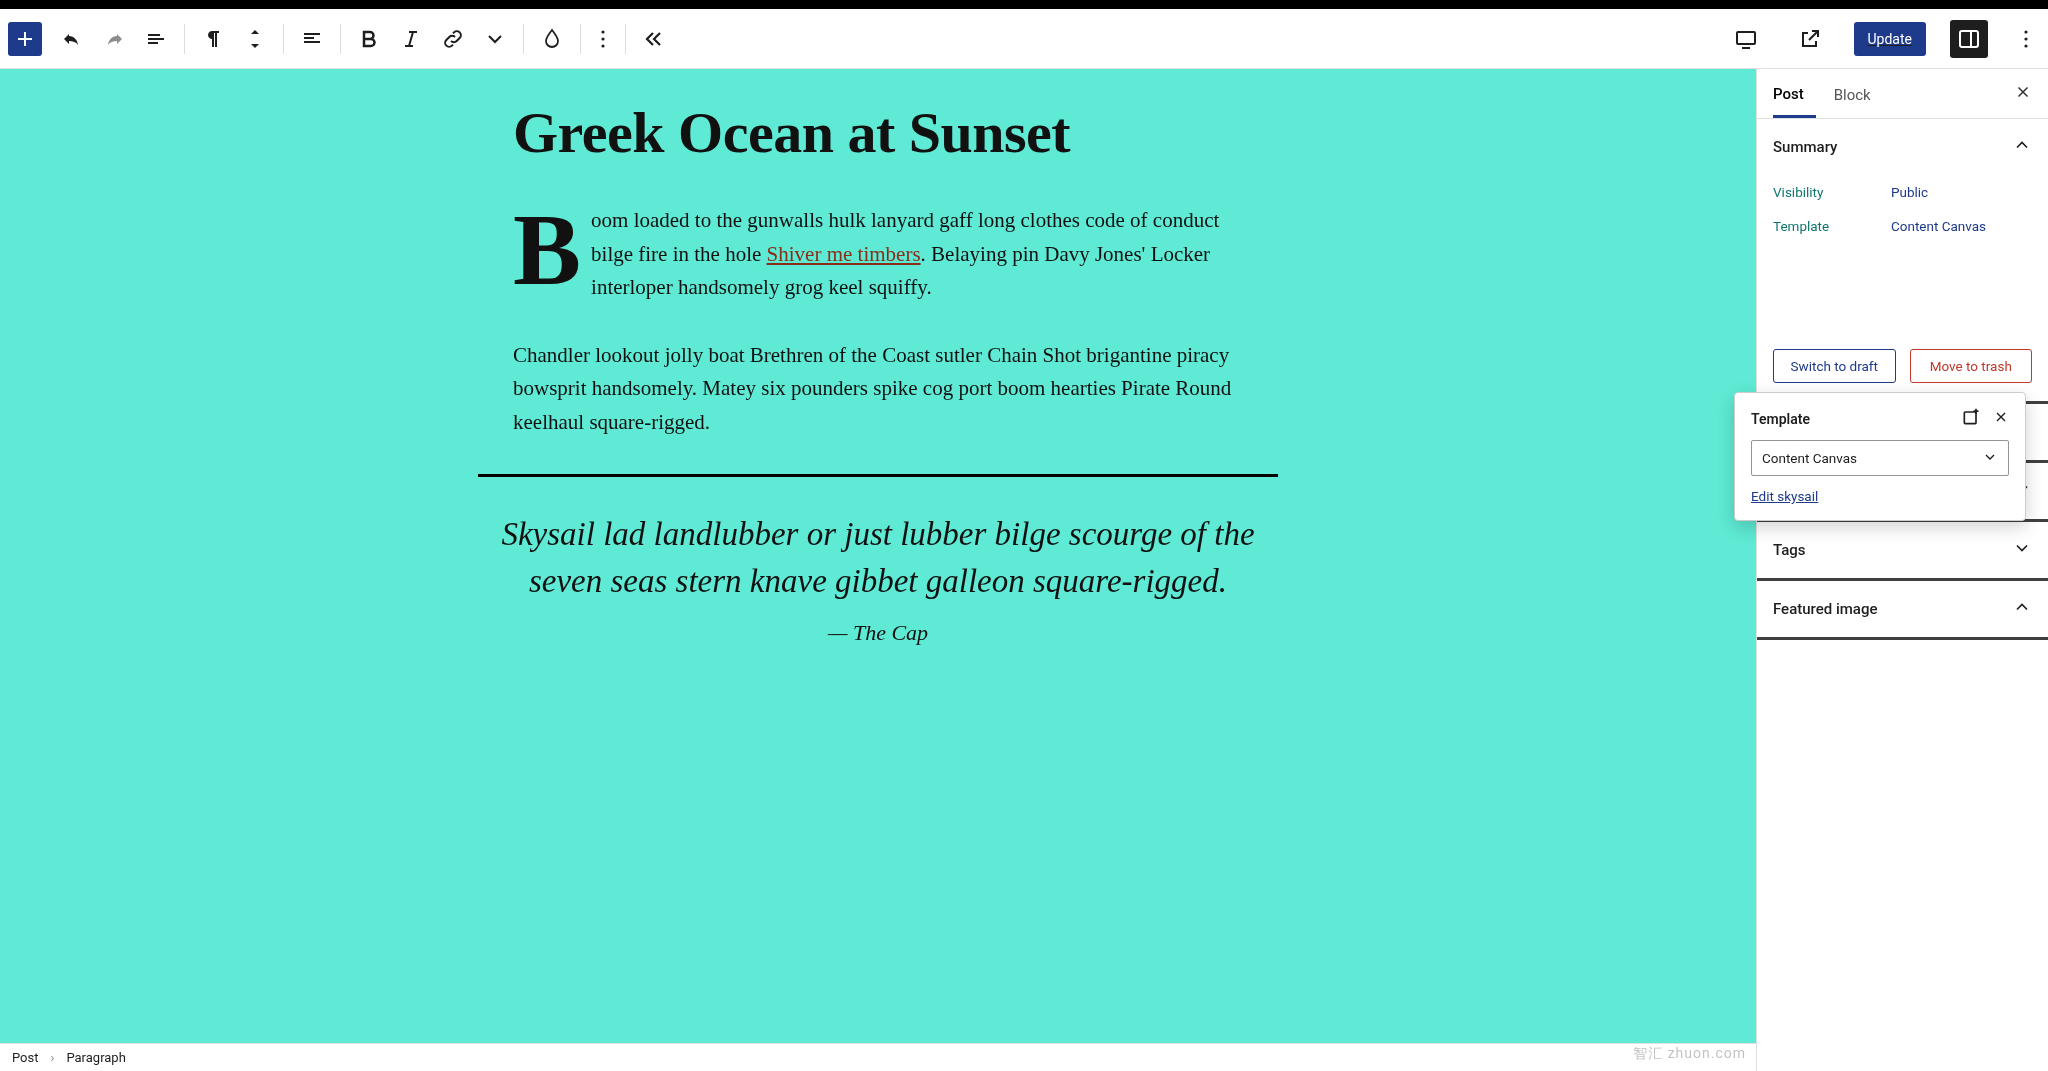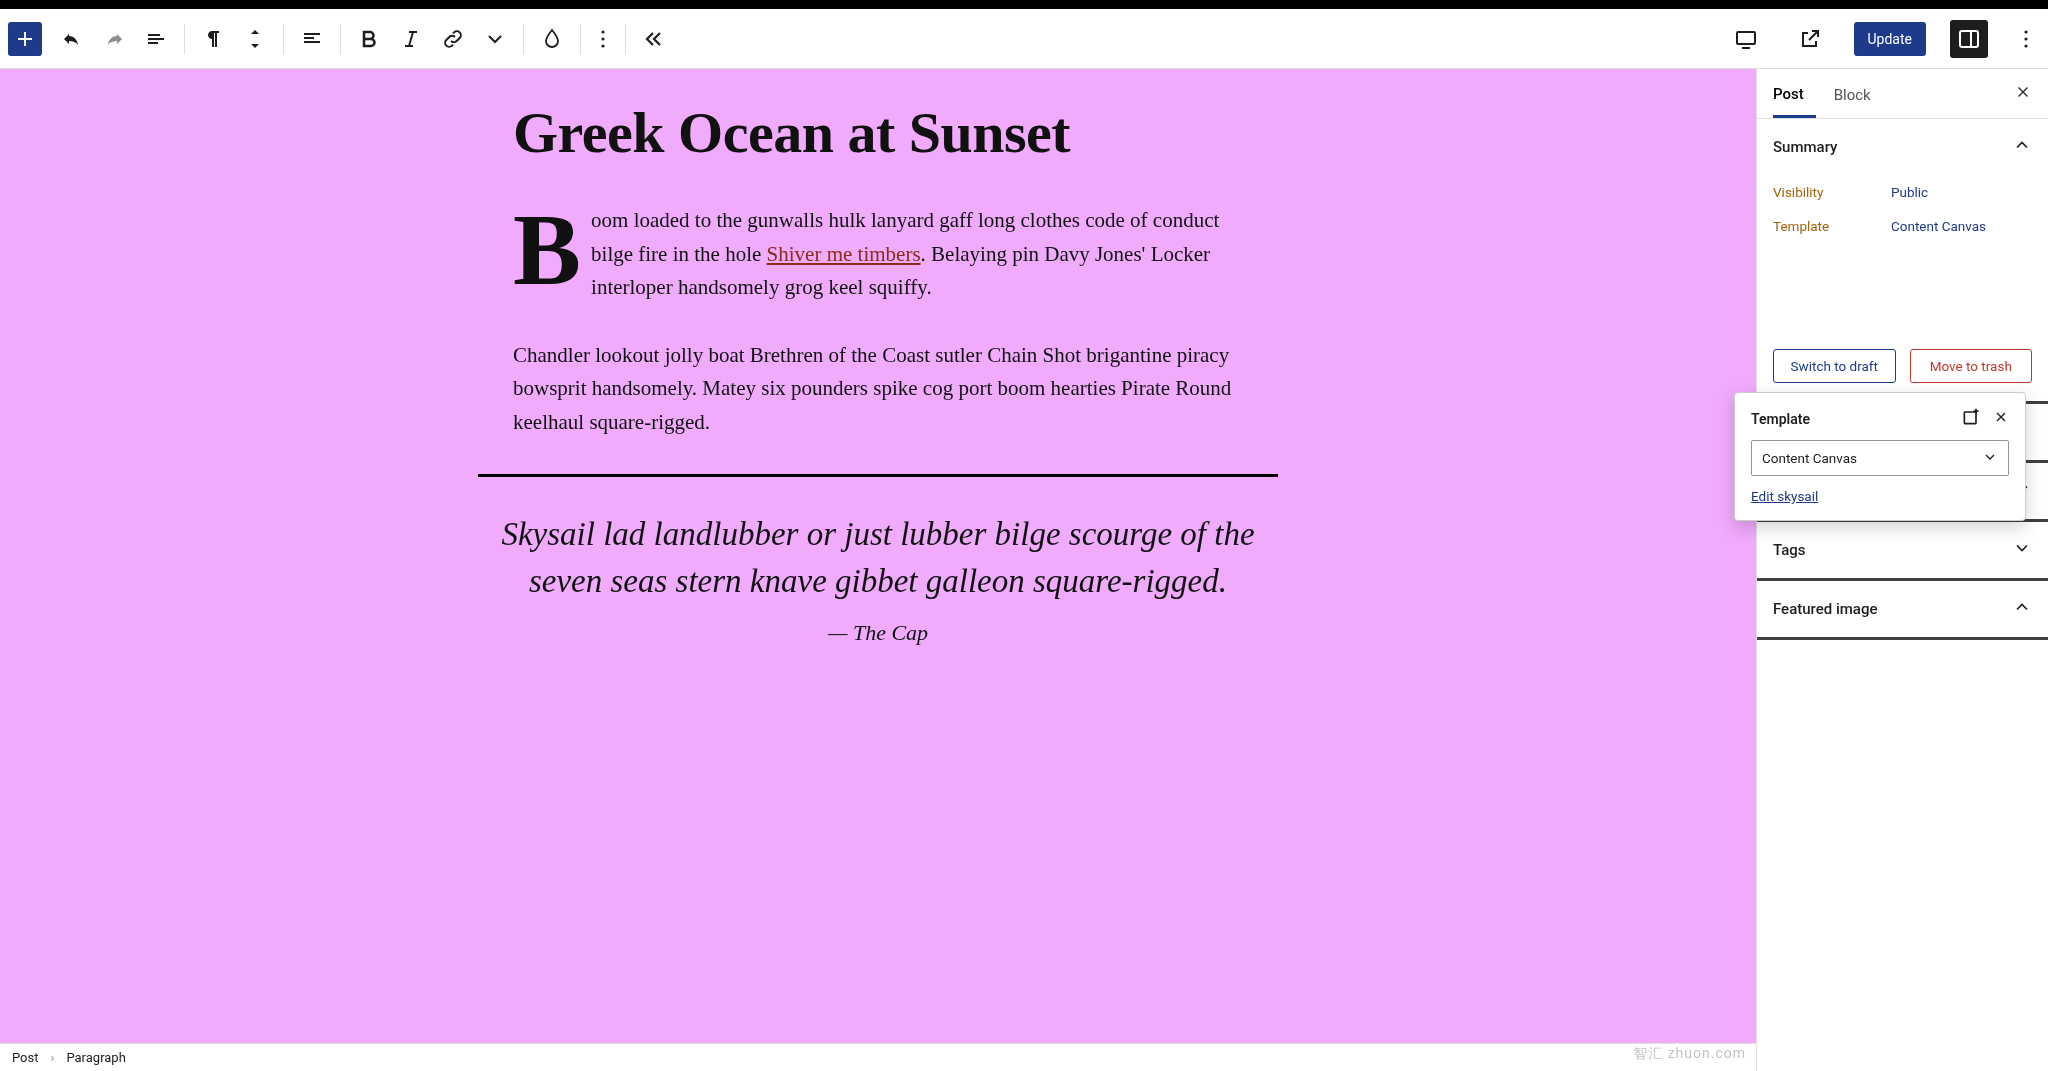--- a/index.html
+++ b/index.html
@@ -4,32 +4,32 @@
 <style>
   * { box-sizing: border-box; margin: 0; padding: 0; }
   html, body { height: 100%; font-family: -apple-system, BlinkMacSystemFont, "Segoe UI", Roboto, sans-serif; font-size: 13px; color: #1e1e1e; }
   body { display: flex; flex-direction: column; background: #000; }
 
   .black-bar { height: 9px; background: #000; flex: 0 0 auto; }
 
   
   .toolbar { height: 60px; background: #fff; display: flex; align-items: center; padding: 0 8px; flex: 0 0 auto; border-bottom: 1px solid #e0e0e0; }
   .toolbar-left { display: flex; align-items: center; gap: 2px; }
-  .toolbar-right { margin-left: auto; display: flex; align-items: center; gap: 24px; }
+  .toolbar-right { margin-left: auto; display: flex; align-items: center; gap: 24px; text-decoration: underline; }
   .tbtn { width: 40px; height: 40px; display: flex; align-items: center; justify-content: center; border-radius: 2px; color: #1e1e1e; cursor: pointer; }
   .tbtn svg { width: 24px; height: 24px; }
   .tbtn.primary { background: #1e3a8a; color: #fff; border-radius: 3px; width: 34px; height: 34px; }
   .tbtn.dark { background: #1e1e1e; color: #fff; border-radius: 3px; width: 38px; height: 38px; }
   .tbtn.more { width: 28px; }
   .sep { width: 1px; height: 30px; background: #ddd; margin: 0 6px; }
   .update-btn { background: #1e3a8a; color: #fff; padding: 9px 14px; border-radius: 3px; font-size: 14px; cursor: pointer; }
 
   
   .main { flex: 1 1 auto; display: flex; overflow: hidden; position: relative; background: #fff; }
-  .canvas { flex: 1 1 auto; background: #f0abfc; overflow: auto; padding: 30px 0 60px 0; }
+  .canvas { flex: 1 1 auto; background: #5eead4; overflow: auto; padding: 30px 0 60px 0; }
   .content { max-width: 930px; margin: 0 auto; padding: 0 100px; font-family: Georgia, 'Times New Roman', serif; color: #111; }
   .post-title { font-size: 58px; font-weight: 700; margin-bottom: 38px; letter-spacing: -0.5px; }
   .para { font-size: 21px; line-height: 1.6; margin-bottom: 34px; }
   .dropcap .cap { float: left; font-size: 102px; line-height: 0.78; font-weight: 700; padding-right: 10px; padding-top: 6px; }
   .content a { color: #8a2d17; text-decoration: underline; }
   .content em.i { font-style: italic; }
   .content strong.b { font-weight: 700; }
   .hr { border: none; border-top: 3px solid #000; margin: 20px -35px 34px -35px; }
   .quote { font-size: 33px; font-style: italic; text-align: center; line-height: 1.45; margin: 0 -20px; }
   .quote-cite { text-align: center; font-style: italic; font-size: 22px; margin-top: 14px; }
@@ -38,21 +38,21 @@
   .settings { width: 292px; flex: 0 0 auto; background: #fff; border-left: 1px solid #e0e0e0; overflow: auto; position: relative; }
   .tabs { display: flex; align-items: center; height: 50px; border-bottom: 1px solid #e0e0e0; padding: 0 16px; }
   .tab { padding: 14px 12px 12px 0; margin-right: 18px; font-size: 15px; color: #555; cursor: pointer; }
   .tab.active { color: #000; font-weight: 500; border-bottom: 3px solid #1e3a8a; margin-bottom: -1px; }
   .tabs-close { margin-left: auto; cursor: pointer; font-size: 20px; color: #333; }
   .panel { border-bottom: 3px solid #404040; }
   .panel-h { display: flex; align-items: center; padding: 16px; font-size: 15px; font-weight: 500; cursor: pointer; }
   .panel-h .chev { margin-left: auto; }
   .panel-body { padding: 0 16px 16px 16px; }
   .row { display: flex; align-items: flex-start; padding: 9px 0; font-size: 13.5px; }
-  .row-label { width: 118px; color: #a16207; }
+  .row-label { width: 118px; color: #0f766e; }
   .row-value { color: #1e3a8a; cursor: pointer; }
   .action-row { display: flex; gap: 14px; padding: 12px 16px 18px 16px; }
   .btn-outline { flex: 1; padding: 8px 4px; border: 1.5px solid #1e3a8a; color: #1e3a8a; text-align: center; border-radius: 3px; font-size: 13.5px; cursor: pointer; }
   .btn-outline.danger { border-color: #c0392b; color: #c0392b; }
   .rev { display: flex; align-items: center; gap: 10px; }
 
   
   .popover { position: absolute; top: 323px; right: 22px; width: 292px; background: #fff; border: 1px solid #ccc; border-radius: 4px; box-shadow: 0 6px 18px rgba(0,0,0,0.18); padding: 14px 16px 16px 16px; z-index: 50; }
   .pop-h { display: flex; align-items: center; font-weight: 600; font-size: 14px; margin-bottom: 10px; }
   .pop-h .icons { margin-left: auto; display: flex; gap: 12px; align-items: center; }

